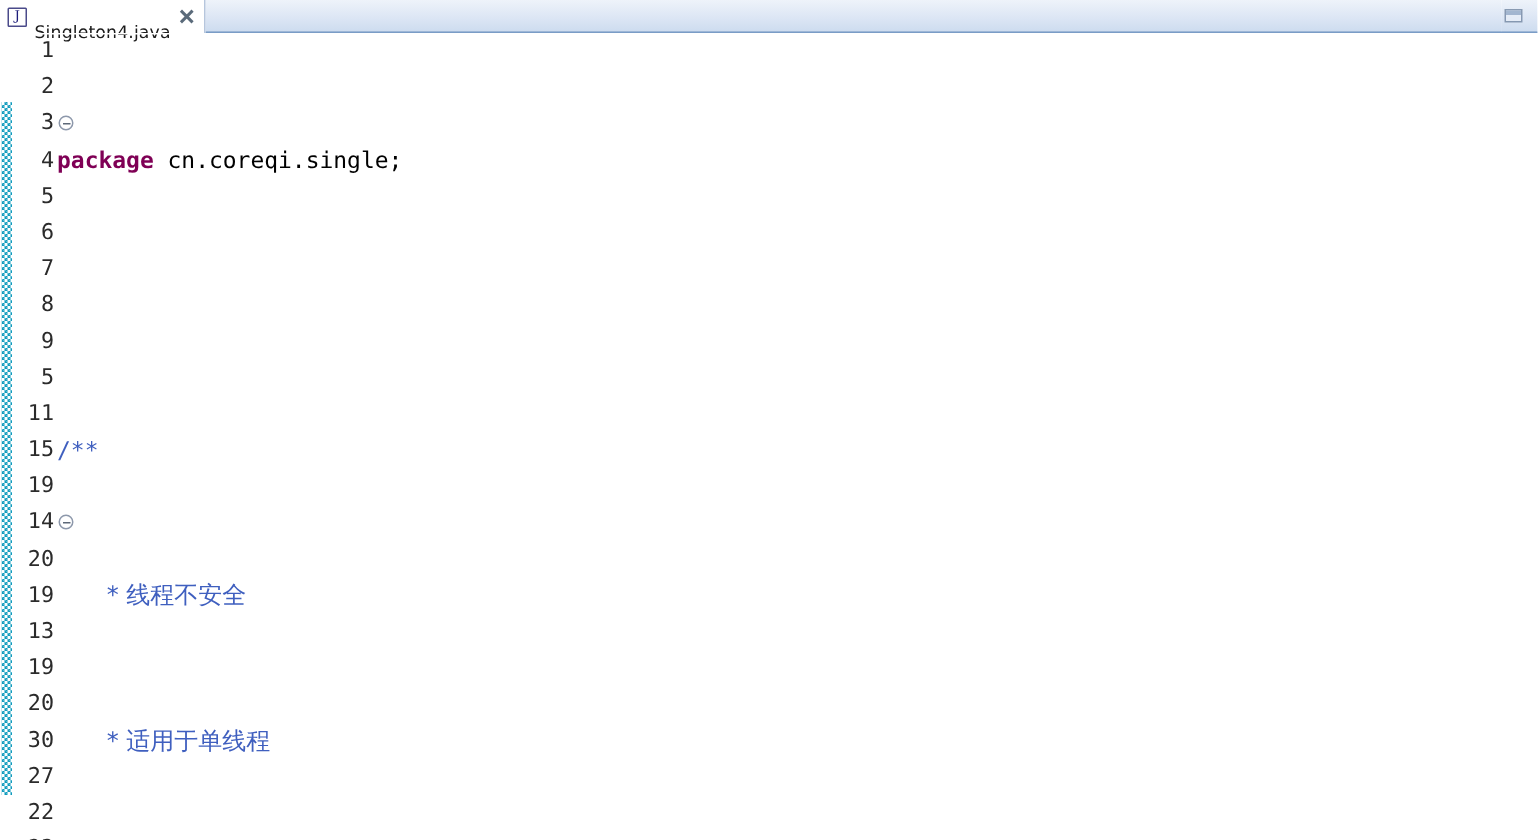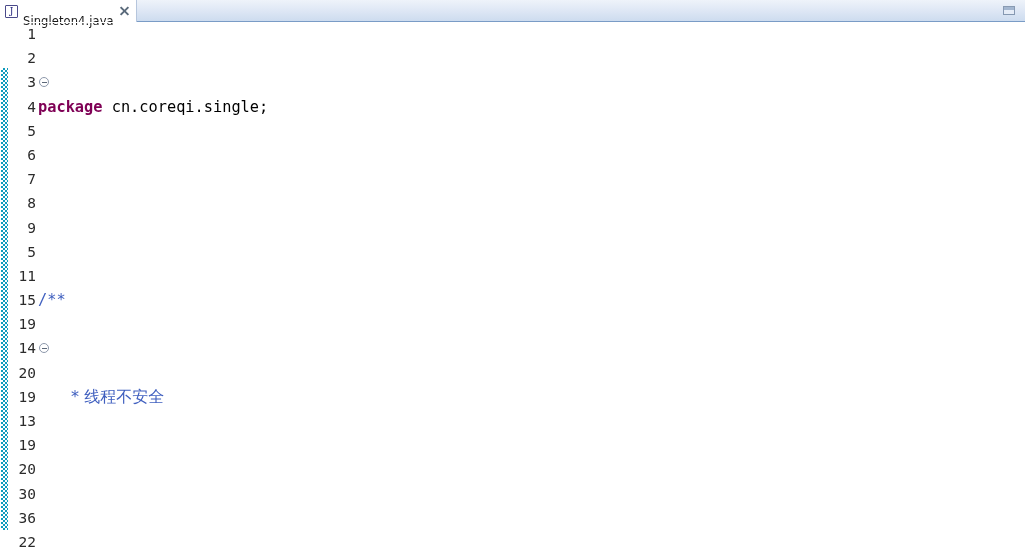--- a/index.html
+++ b/index.html
@@ -265,21 +265,21 @@
       <div class="ln">11</div>
       <div class="ln">15</div>
       <div class="ln">19</div>
       <div class="ln">14</div>
       <div class="ln">20</div>
       <div class="ln">19</div>
       <div class="ln">13</div>
       <div class="ln">19</div>
       <div class="ln">20</div>
       <div class="ln">30</div>
-      <div class="ln">36</div>
+      <div class="ln">27</div>
       <div class="ln">22</div>
       <div class="ln">23</div>
     </div>
 
     <div class="foldcol">
       <span class="foldmark" style="top:55px"></span>
       <span class="foldmark" style="top:321px"></span>
     </div>
 
     <div class="gutter-sep"></div>
@@ -287,20 +287,21 @@
     <div class="code">
 
       <div class="row"><span class="kw">package</span><span class="plain"> cn.coreqi.single;</span></div>
 
       <div class="row"></div>
 
       <div class="row"><span class="cmt">/**</span></div>
 
       <div class="row"><span class="cmt cjk"> * 线程不安全</span></div>
 
+      <div class="row"><span class="cmt cjk"> * 适用于单线程</span></div>
 
       
 
       
 
       
 
       
 
       

